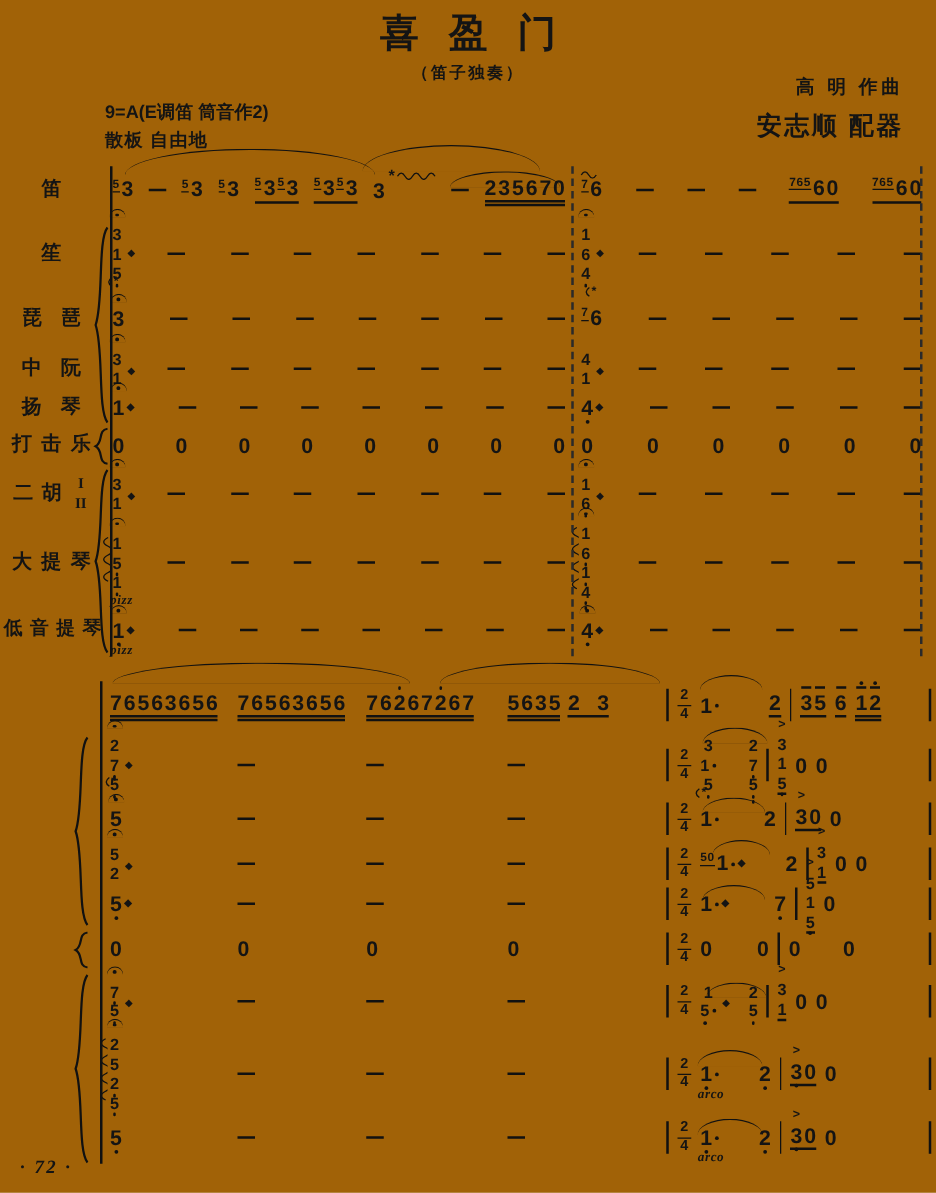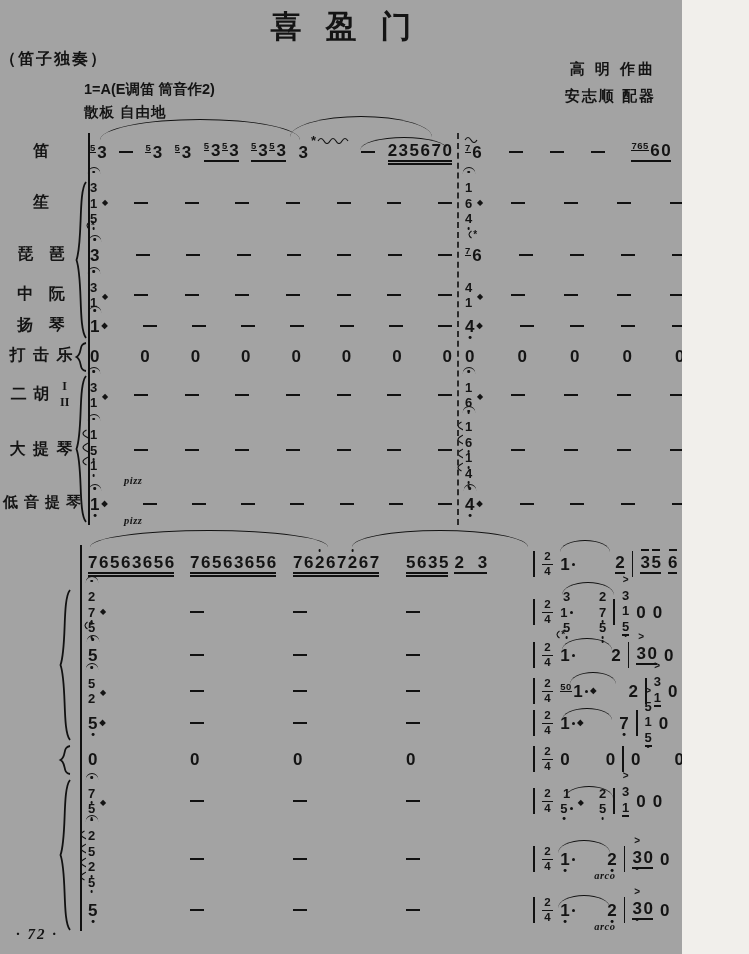--- a/index.html
+++ b/index.html
@@ -1,22 +1,22 @@
 <!DOCTYPE html>
 <html><head>
 <meta charset="utf-8">
 <style>
   html,body{margin:0;padding:0;}
   body{width:749px;height:954px;background:#f1efeb;font-family:"Liberation Sans",sans-serif;color:#141414;}
-  #page{position:relative;width:682px;height:954px;overflow:hidden;background:#a3a3a3;}
+  #page{position:relative;width:749px;height:954px;overflow:hidden;background:#a16207;}
   .title{position:absolute;top:6px;left:0;right:0;text-align:center;font-size:31px;font-weight:bold;
          letter-spacing:24px;text-indent:24px;font-family:"Liberation Serif",serif;}
-  .subtitle{position:absolute;top:49px;left:0;right:0;text-align:left;font-size:16px;font-weight:bold;letter-spacing:2px;}
+  .subtitle{position:absolute;top:49px;left:0;right:0;text-align:center;font-size:13px;font-weight:bold;letter-spacing:2px;}
   .credit1{position:absolute;right:26px;top:60px;font-size:15px;font-weight:bold;letter-spacing:3px;}
-  .credit2{position:absolute;right:26px;top:87px;font-size:15px;font-weight:bold;letter-spacing:2px;}
+  .credit2{position:absolute;right:26px;top:87px;font-size:20px;font-weight:bold;letter-spacing:2px;}
   .keyline{position:absolute;left:84px;top:80px;font-size:14.5px;font-weight:bold;}
   .tempoline{position:absolute;left:84px;top:103px;font-size:14.5px;font-weight:bold;letter-spacing:1px;}
   .pgnum{position:absolute;left:16px;top:926px;font-family:"Liberation Serif",serif;font-weight:bold;
          font-style:italic;font-size:15px;letter-spacing:2px;}
 
   .row{position:absolute;}
   .sec{position:absolute;top:0;height:100%;display:flex;align-items:center;justify-content:space-between;}
   .col{position:absolute;top:0;height:100%;display:flex;align-items:center;gap:6px;justify-content:flex-start;}
   .meas{position:absolute;top:0;height:100%;display:flex;align-items:center;gap:7px;}
 
@@ -37,21 +37,21 @@
        border-top:1.6px solid #111;border-radius:50% 50% 0 0/100% 100% 0 0;}
   .fer::after{content:"";position:absolute;top:2.5px;left:50%;transform:translateX(-50%);
        width:2.6px;height:2.6px;border-radius:50%;background:#111;}
   .adot{width:3px;height:3px;border-radius:50%;background:#111;margin-left:2.5px;align-self:center;flex:none;}
   .dia{font-size:8px;margin-left:2px;align-self:center;line-height:1;}
   .trl{position:relative;top:-13px;margin-left:3px;display:inline-flex;align-items:center;}
   .trl i{font-style:normal;font-weight:bold;margin-right:1px;font-size:13px;line-height:1;}
   .tm{position:absolute;left:-4px;display:flex;align-items:flex-start;}
   .tm i{font-style:normal;font-size:10px;font-weight:bold;line-height:1;}
   .subl{position:absolute;bottom:-14px;left:-2px;font-size:10.5px;font-style:italic;font-weight:bold;
-        font-family:"Liberation Serif",serif;letter-spacing:.5px;padding-left:36px;}
+        font-family:"Liberation Serif",serif;letter-spacing:.5px;}
   .chord{position:relative;display:inline-flex;align-items:center;flex:none;}
   .cstack{display:inline-flex;flex-direction:column;align-items:center;gap:2.5px;}
   .chord.u1{border-bottom:none;padding-bottom:0;}
   .chord.u1 .cstack{border-bottom:2px solid #111;padding-bottom:1px;}
   .chord>.fer{top:-14px;}
   .chord>.ac{top:-15px;}
   .chord>.dia{position:absolute;right:-11px;top:42%;margin:0;}
   .arp{position:absolute;left:-9px;top:1px;display:flex;}
   .dsh{width:14px;height:2.7px;background:#111;flex:none;}
   .bl{width:1.8px;height:26px;background:#111;flex:none;}
@@ -70,21 +70,21 @@
   .roman{position:absolute;font-family:"Liberation Serif",serif;font-weight:bold;font-size:12px;line-height:1.35;text-align:center;}
 </style>
 </head>
 <body>
 
 <div id="page">
   <div class="title">喜盈门</div>
   <div class="subtitle">（笛子独奏）</div>
   <div class="credit1">高 明 作曲</div>
   <div class="credit2">安志顺 配器</div>
-  <div class="keyline">1=A(E调笛 筒音作2)</div>
+  <div class="keyline">9=A(E调笛 筒音作2)</div>
   <div class="tempoline">散板 自由地</div>
   <div id="score">
       <div class="row" style="left: 90px; top: 132px; width: 655px; height: 40px;">
         <div class="sec" style="left: 0px; width: 362px;">
           <span class="note">
             <span class="gr">5</span>
             <span class="dg">3</span>
           </span>
           <span class="dsh"></span>
           <span class="note">

